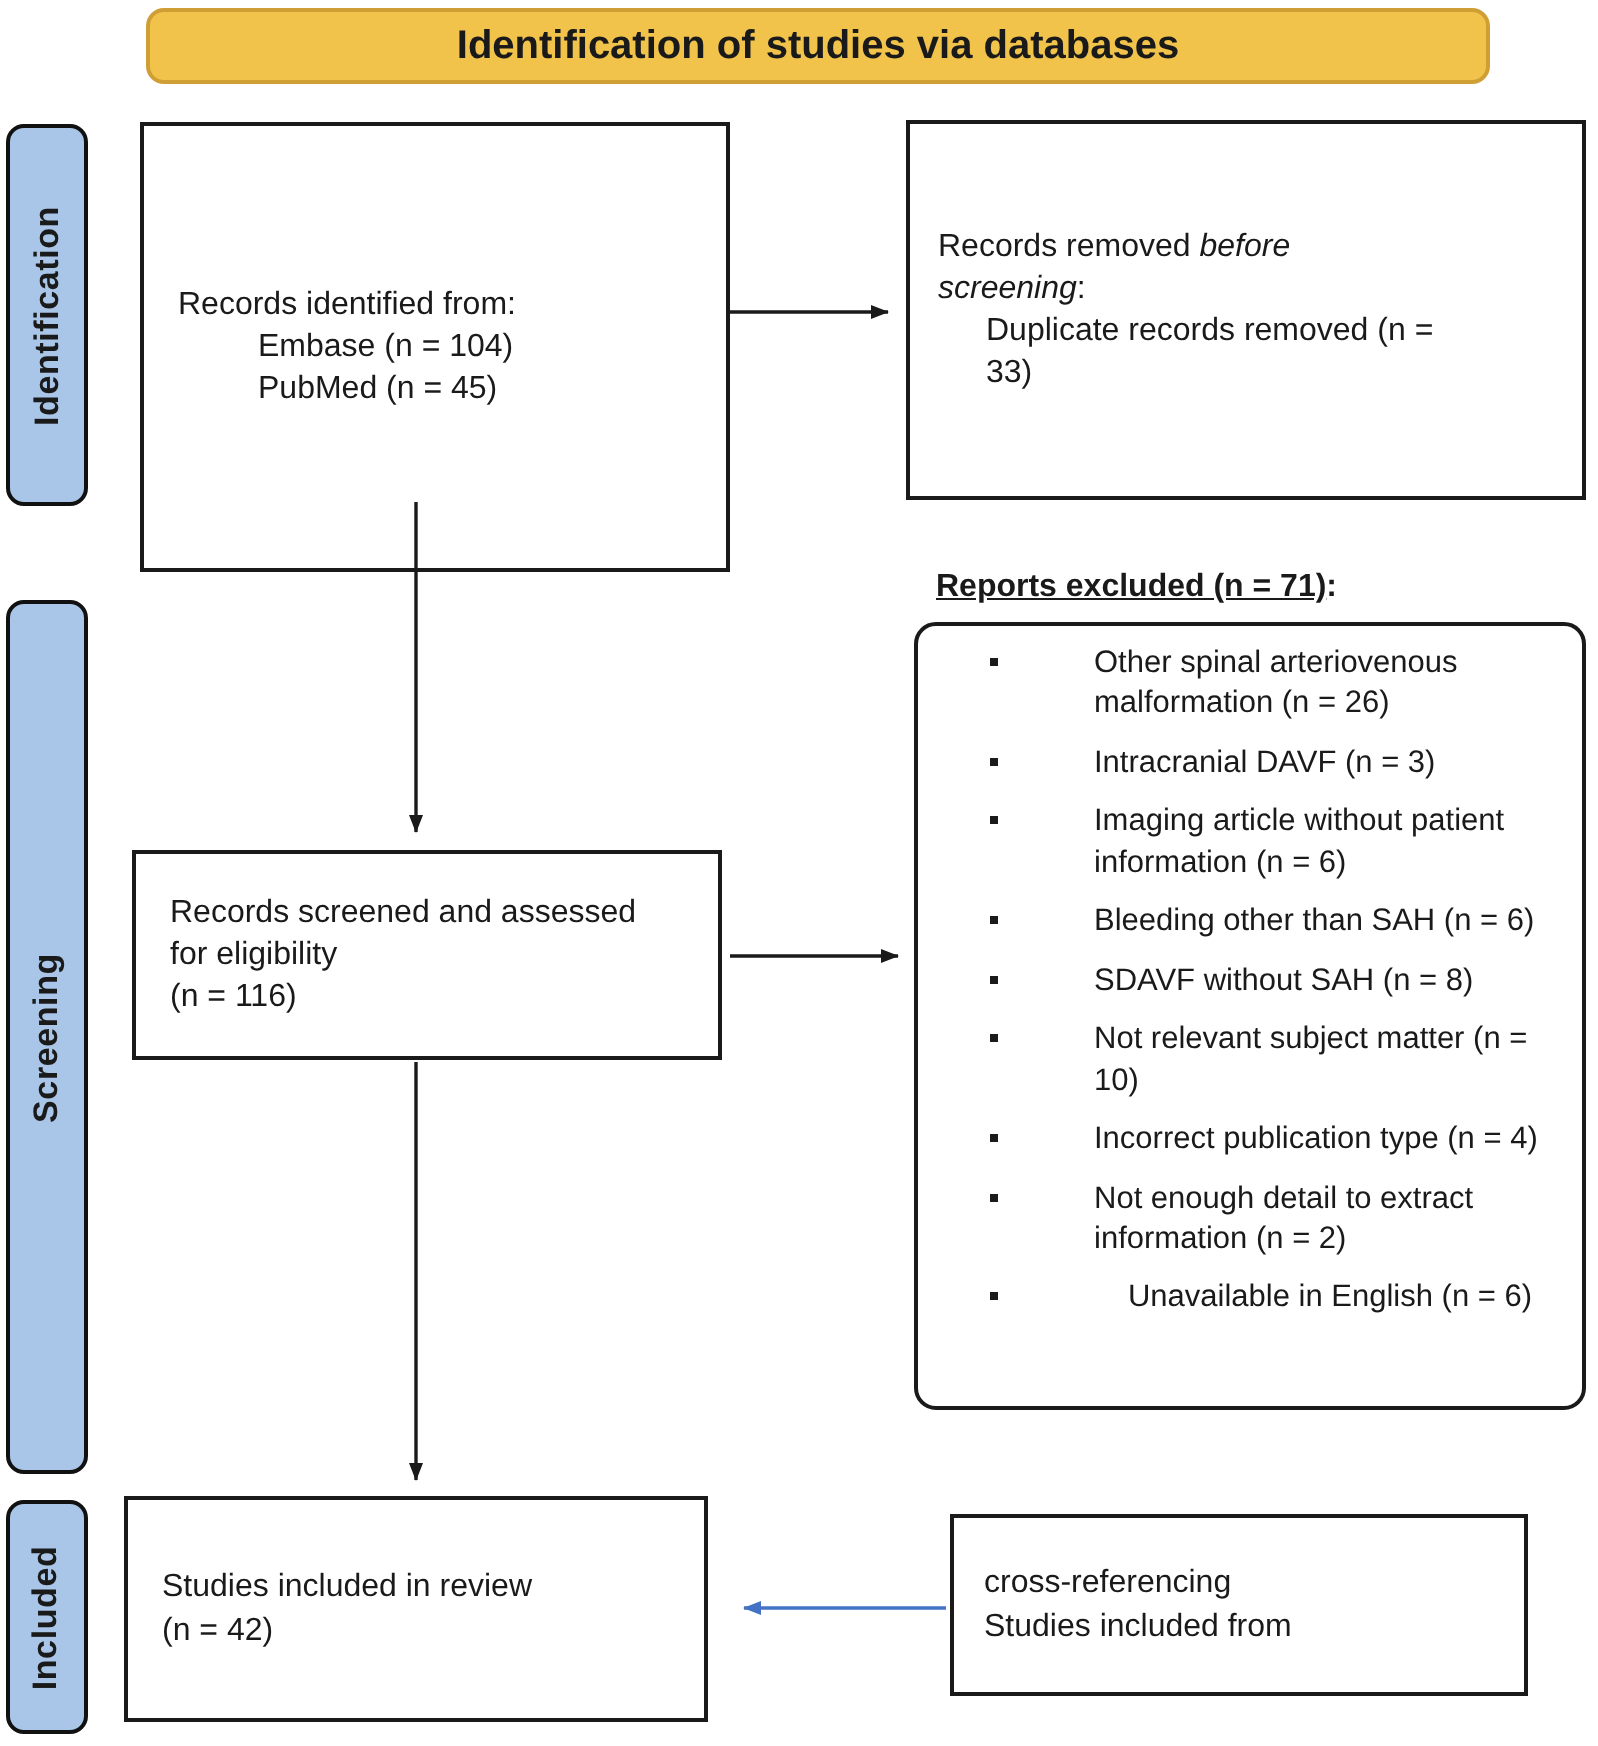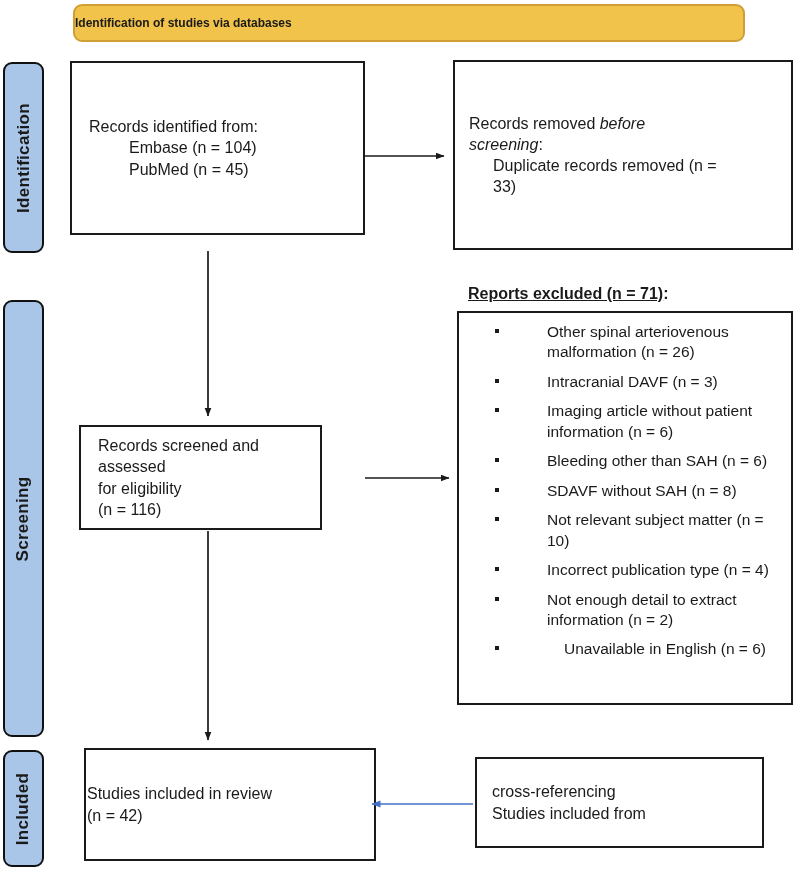--- a/index.html
+++ b/index.html
@@ -6,38 +6,38 @@
     --banner-bg:#F2C34A; --banner-border:#CF9F35; --sidebar-bg:#A9C6E8;
     --box-border:#1a1a1a; --arrow-black:#1a1a1a; --arrow-blue:#4472C4; --ink:#1a1a1a;
   }
   *{box-sizing:border-box;margin:0;padding:0;}
   html,body{background:#fff;}
   body{font-family:"Liberation Sans","DejaVu Sans",sans-serif;color:var(--ink);}
   .canvas{position:relative;width:799px;height:873px;background:#fff;overflow:hidden;}
 
   .banner{position:absolute;left:73px;top:4px;width:672px;height:38px;
     background:var(--banner-bg);border:2px solid var(--banner-border);border-radius:9px;
-    display:flex;align-items:center;justify-content:flex-start;
-    font-weight:bold;font-size:12px;}
+    display:flex;align-items:center;justify-content:center;
+    font-weight:bold;font-size:20px;}
 
   .side{position:absolute;left:3px;width:41px;background:var(--sidebar-bg);
     border:2px solid #111;border-radius:9px;display:flex;align-items:center;justify-content:center;}
   .side span{transform:rotate(-90deg);white-space:nowrap;font-weight:bold;font-size:17px;letter-spacing:.3px;}
   .side.identification{top:62px;height:191px;}
   .side.screening{top:300px;height:437px;}
   .side.included{top:750px;height:117px;}
 
   .box{position:absolute;background:#fff;border:2px solid var(--box-border);
     font-size:16px;line-height:1.32;display:flex;flex-direction:column;justify-content:center;}
-  .box.identified{left:70px;top:61px;width:295px;height:174px;padding-left:17px;padding-right:8px;}
+  .box.identified{left:70px;top:61px;width:295px;height:225px;padding-left:17px;padding-right:8px;}
   .box.removed{left:453px;top:60px;width:340px;height:190px;padding-left:14px;padding-right:6px;}
-  .box.screened{left:79px;top:425px;width:243px;height:105px;padding-left:17px;padding-right:8px;}
+  .box.screened{left:66px;top:425px;width:295px;height:105px;padding-left:17px;padding-right:8px;}
   .box.excluded{left:457px;top:311px;width:336px;height:394px;justify-content:flex-start;
-    padding:9px 4px 4px 0;font-size:15.5px;}
-  .box.included-review{left:84px;top:748px;width:292px;height:113px;padding-left:1px;}
+    padding:9px 4px 4px 0;font-size:15.5px;border-radius:11px;}
+  .box.included-review{left:62px;top:748px;width:292px;height:113px;padding-left:17px;}
   .box.cross-ref{left:475px;top:757px;width:289px;height:91px;padding-left:15px;}
 
   .indent{margin-left:40px;}
   .removed-head{max-width:236px;}
   .removed-item{margin-left:24px;max-width:228px;}
 
   .excluded-header{position:absolute;left:468px;top:285px;font-size:16px;font-weight:bold;}
   .excluded-header .u{text-decoration:underline;margin-top:37px;}
 
   ul.excl{list-style:none;}

